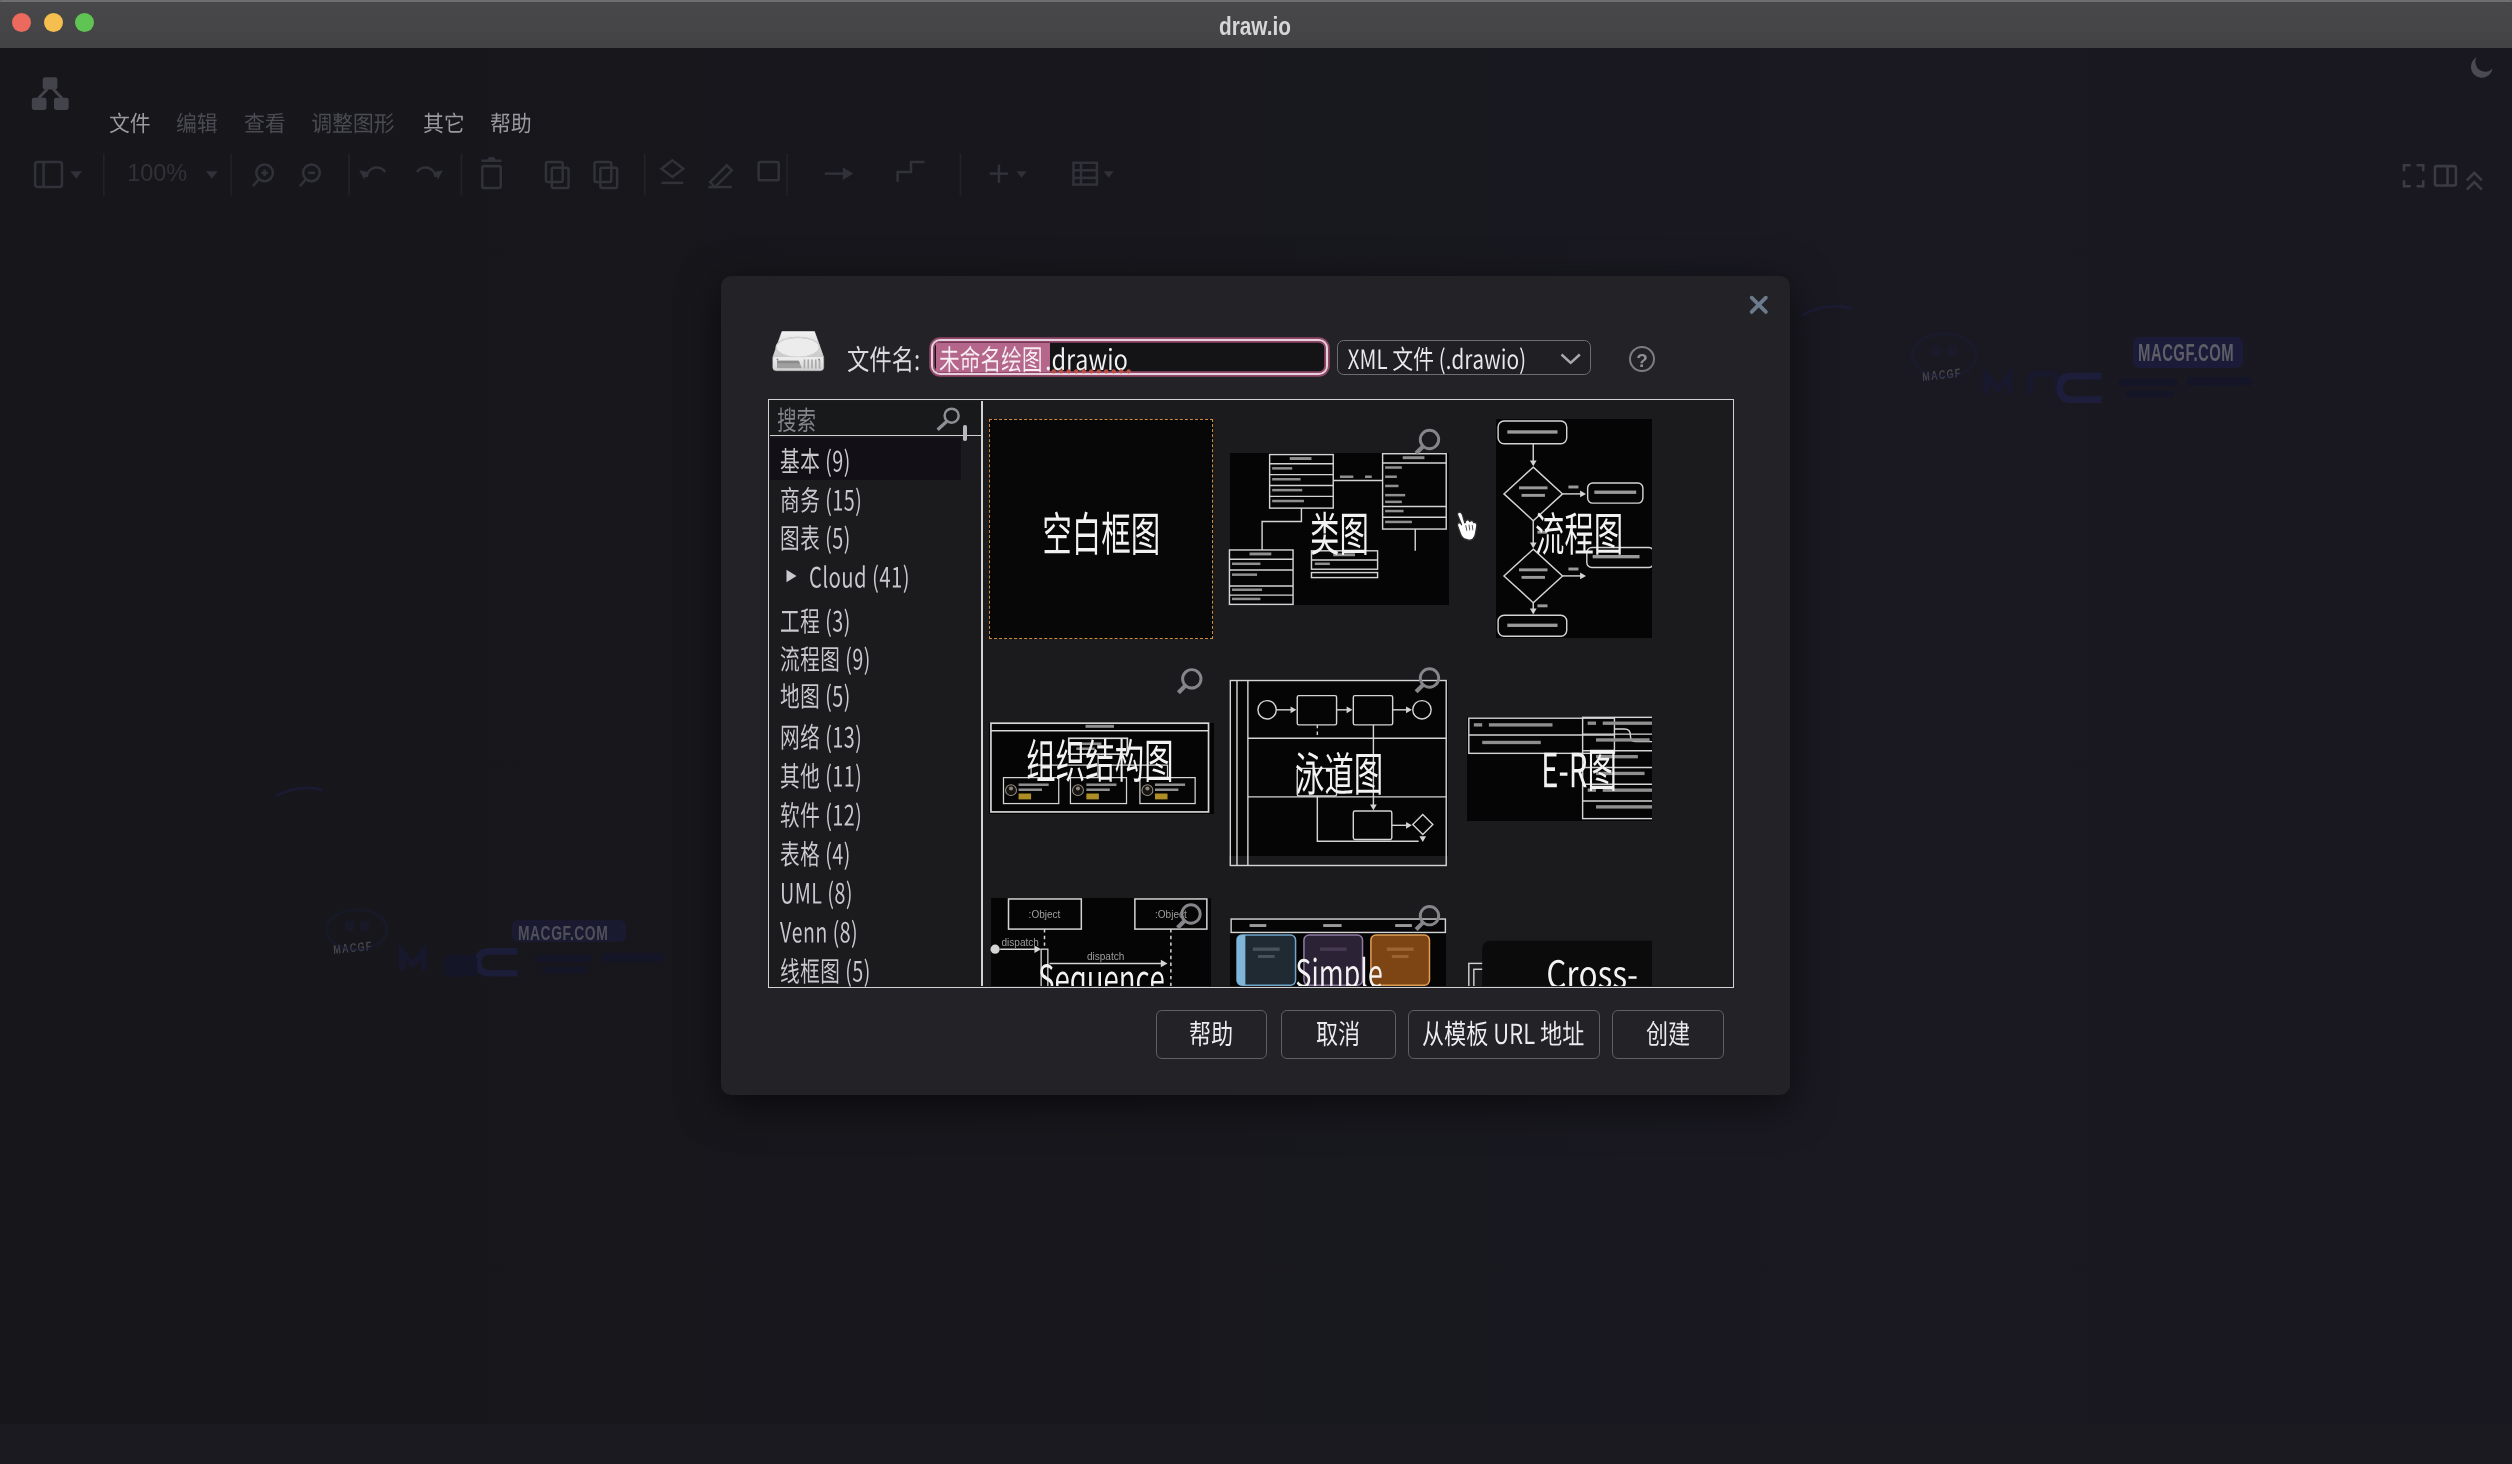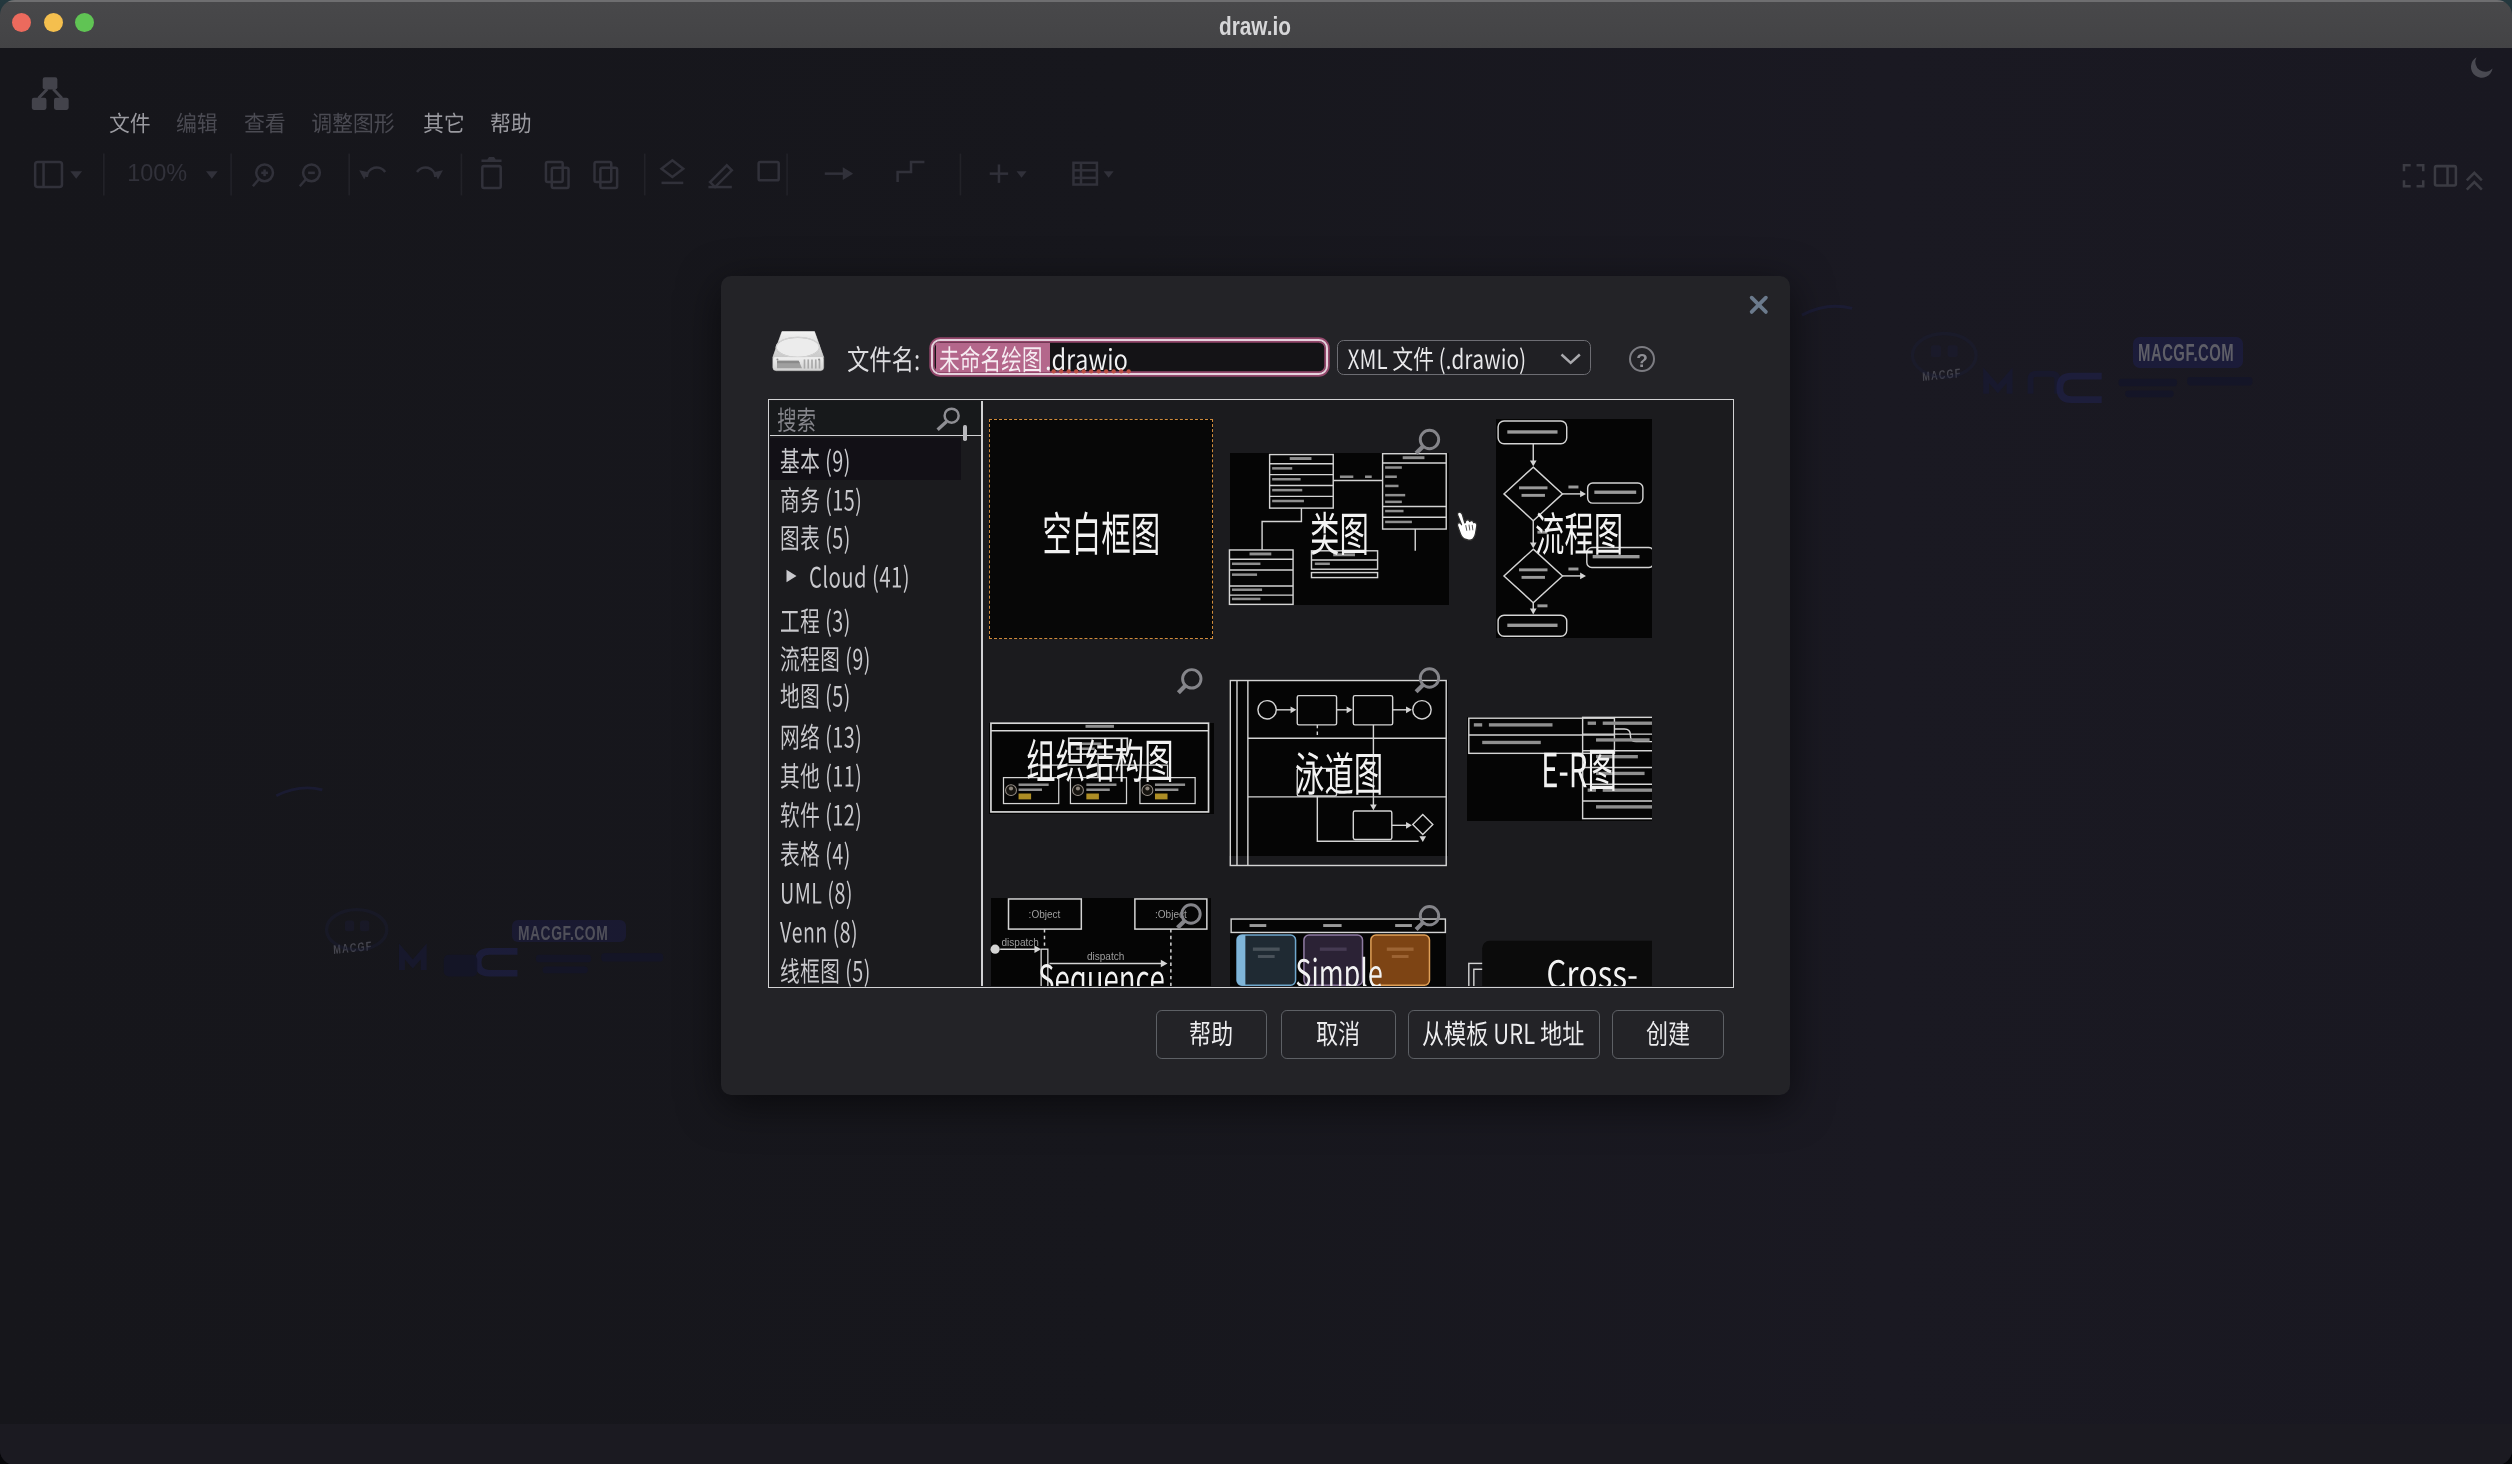--- a/index.html
+++ b/index.html
@@ -1,15 +1,15 @@
 <!DOCTYPE html>
 <html style="font-size:13.4px"><head><meta charset="utf-8"><style>
 *{margin:0;padding:0;box-sizing:border-box}
 html,body{width:2512px;height:1465px;overflow:hidden;background:linear-gradient(180deg,#24383e 0px,#1c2e34 50px,#0b0b0e 100px,#07070a 100%);font-family:"Liberation Sans",sans-serif}
-#win{position:absolute;left:0;top:0;width:2512px;height:1465px;border-radius:15px;overflow:hidden}
+#win{position:absolute;left:0;top:0;width:2512px;height:1465px;border-radius:1px;overflow:hidden}
 .t{position:absolute;overflow:visible}
 .abs{position:absolute}
 </style></head><body>
 <div id="win">
 <div class="abs" style="left:0;top:0;width:2512px;height:48px;background:linear-gradient(180deg,#6e6e70 0,#6e6e70 1.7px,#48484a 2.5px,#434345 100%)"></div>
 <div class="abs" style="left:0;top:48px;width:2512px;height:1417px;background:linear-gradient(90deg,#16161b 0%,#17171d 45%,#1a1922 75%,#191821 100%)"></div>
 <div class="abs" style="left:0;top:1424px;width:2512px;height:41px;background:#1b1a21"></div>
 <div class="abs" style="left:12px;top:12.6px;width:19px;height:19px;border-radius:50%;background:#ec6a5d"></div>
 <div class="abs" style="left:44px;top:12.6px;width:19px;height:19px;border-radius:50%;background:#f4bf4e"></div>
 <div class="abs" style="left:75px;top:12.6px;width:19px;height:19px;border-radius:50%;background:#60c454"></div>

